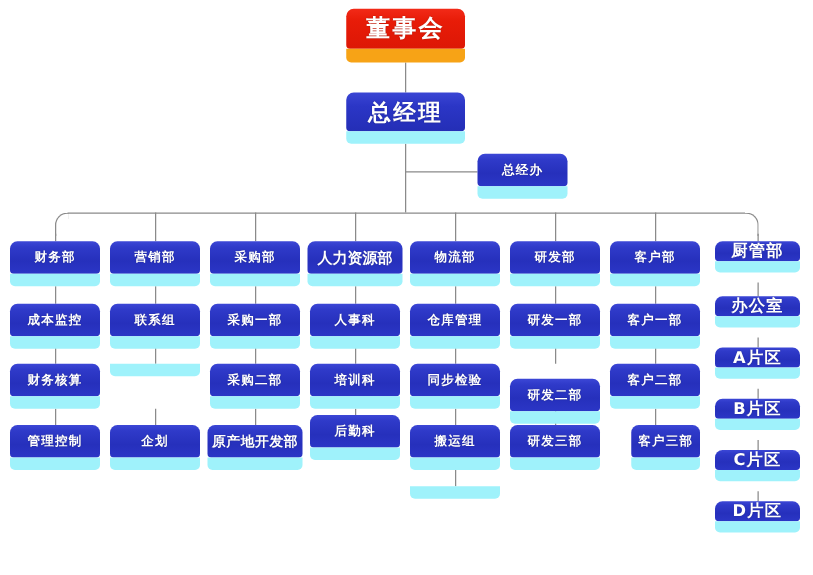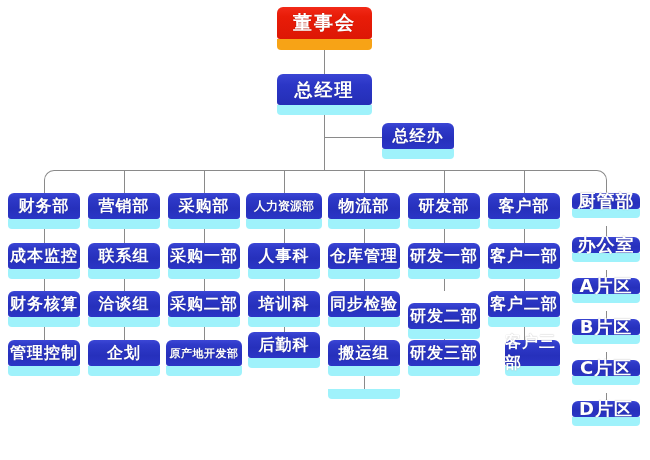--- a/index.html
+++ b/index.html
@@ -51,21 +51,21 @@
   .node .shadowbar {
     box-sizing: border-box;
     width: 100%;
     border-radius: 0 0 4px 4px;
   }
 
   
   .node.blue .body {
     height: 26px;
     background: linear-gradient(180deg,#3c47d6 0%,#2f3ac9 18%,#2630bc 60%,#2b36c6 100%);
-    font-size: 16px;
+    font-size: 10px;
   }
   .node.blue .shadowbar {
     height: 10px;
     background: #9ff2fb;
   }
 
   
   .node.red .body {
     height: 32px;
     background: linear-gradient(180deg,#f22a18 0%,#e81c08 30%,#dd1705 100%);
@@ -87,21 +87,21 @@
   .node.bigblue .shadowbar {
     height: 10px;
     background: #9ff2fb;
   }
 
   
   .node.small .body { font-size: 11px; letter-spacing: 0.5px; }
   .node.tiny .body  { font-size: 12px; letter-spacing: 0px; }
 
   
-  .node.narrow .body { height: 16px; font-size: 18px; }
+  .node.narrow .body { height: 16px; font-size: 13px; }
   .node.narrow .shadowbar { height: 9px; }
 
   .hline, .vline {
     position: absolute;
     background: #8a8a8a;
   }
   .hline { height: 1px; }
   .vline { width: 1px; }
 
   .elbow {
@@ -215,21 +215,20 @@
 
   <div class="node blue" style="left:88px; top:193px; width:72px;">
     <div class="body">营销部</div>
     <div class="shadowbar"></div>
   </div>
   <div class="node blue" style="left:88px; top:243px; width:72px;">
     <div class="body">联系组</div>
     <div class="shadowbar"></div>
   </div>
   <div class="node blue" style="left:88px; top:291px; width:72px;">
-    <div class="body">洽谈组</div>
     <div class="shadowbar"></div>
   </div>
   <div class="node blue" style="left:88px; top:340px; width:72px;">
     <div class="body">企划</div>
     <div class="shadowbar"></div>
   </div>
 
   <div class="node blue" style="left:168px; top:193px; width:72px;">
     <div class="body">采购部</div>
     <div class="shadowbar"></div>

